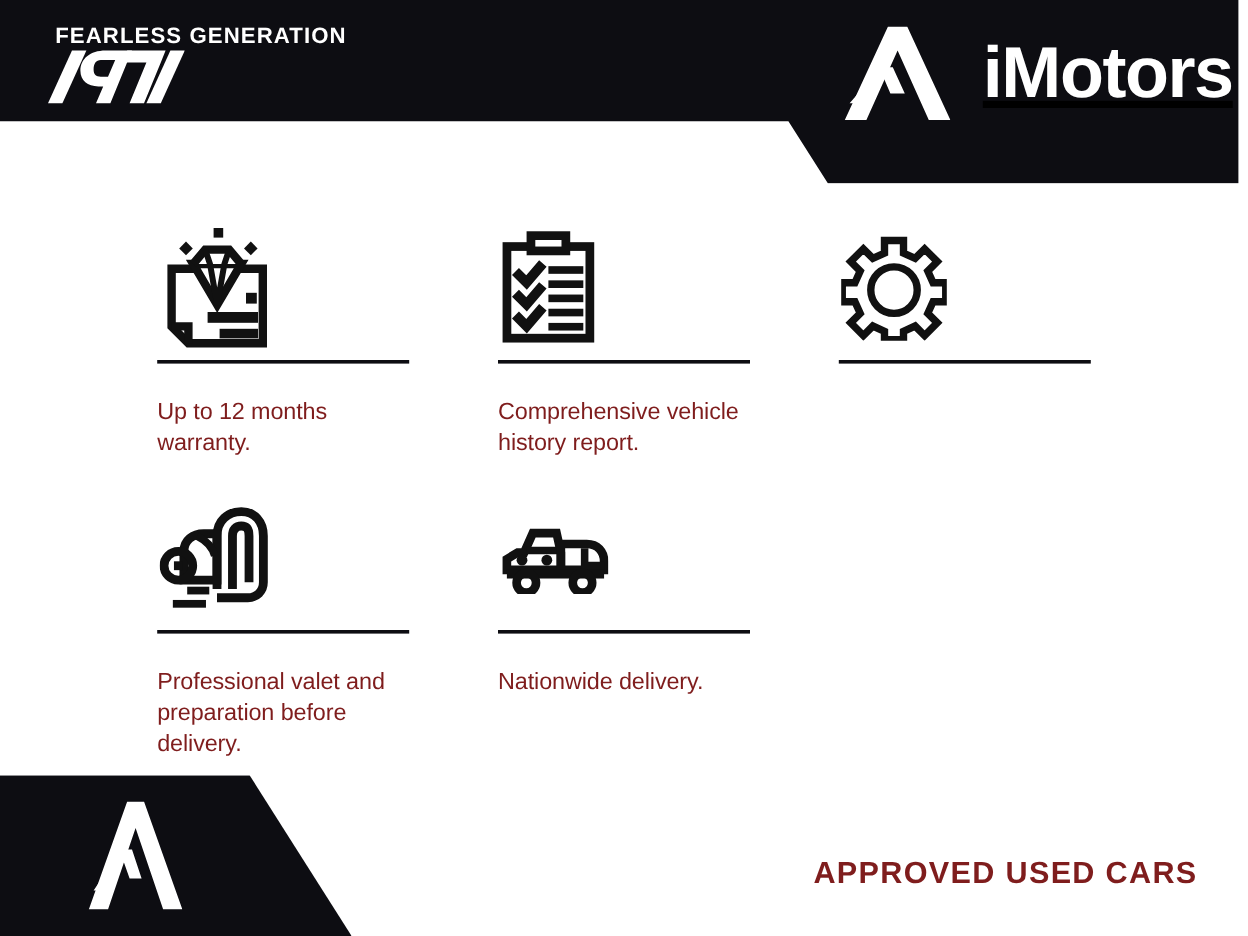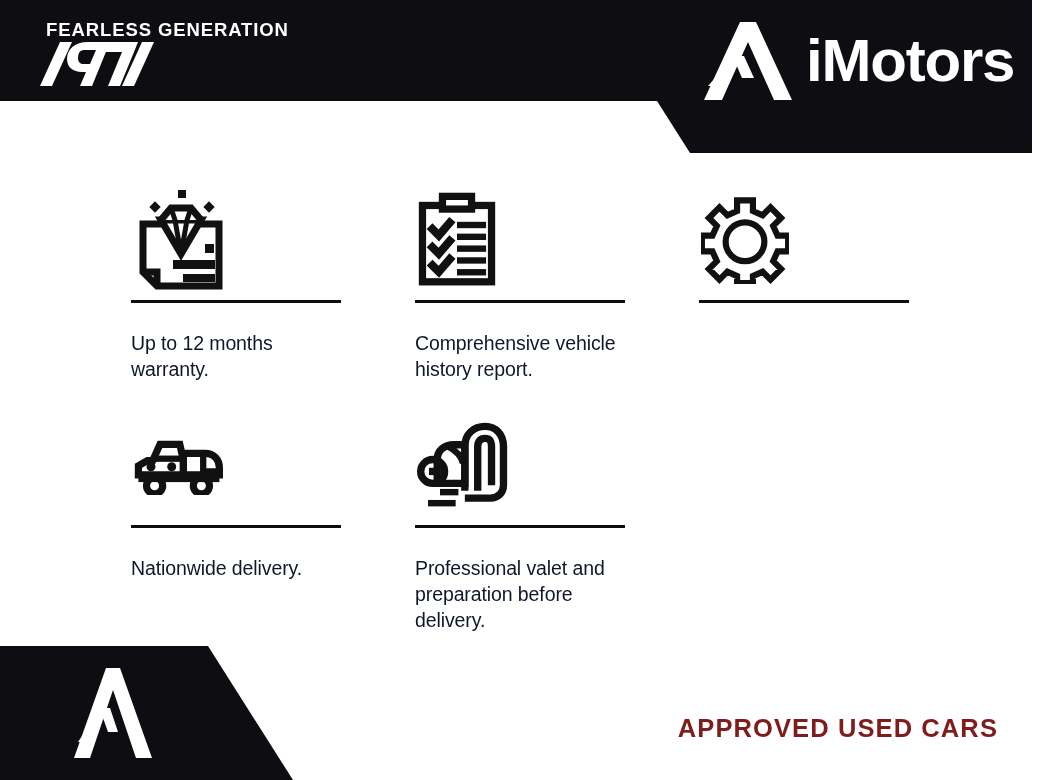--- a/index.html
+++ b/index.html
@@ -43,21 +43,22 @@
     top: 38px;
     width: 120px;
     height: 52px;
   }
   .brand-lockup {
     position: absolute;
     left: 700px;
     top: 22px;
     display: flex;
     align-items: center;
-    gap: 14px;
+    gap: 27px;
+    text-decoration: underline;
   }
   .brand-mark { width: 92px; height: 78px; display:block; }
   .brand-word {
     color: #ffffff;
     font-size: 60px;
     font-weight: bold;
     letter-spacing: -1.2px;
     line-height: 1;
   }
 
@@ -87,21 +88,21 @@
     padding-left: 2px;
   }
   .icon-box svg { display: block; }
   .divider {
     width: 210px;
     height: 3px;
     background: #0d0d12;
   }
   .feature-text {
     margin-top: 28px;
-    color: #0f172a;
+    color: #7f1d1d;
     font-size: 19.5px;
     line-height: 1.33;
     letter-spacing: -0.1px;
   }
   .row-gap { height: 22px; }
 
   
   #footer-shape {
     position: absolute;
     left: 0;
@@ -226,60 +227,60 @@
         <div class="divider"></div>
       </div>
     </div>
 
     <div class="row-gap"></div>
 
     <div class="feature-row">
 
       <div class="feature-cell">
         <div class="icon-box">
+          <svg viewBox="0 0 100 100" width="92" height="96" fill="none" stroke="#111111" stroke-width="8">
+
+            <path d="M52,78 L52,30 C52,16 62,8 74,8 C86,8 94,17 94,30 L94,72
+                     C94,80 88,86 80,86 L52,86" stroke-linejoin="miter"></path>
+            <path d="M66,78 L66,30 C66,24 69,21 74,21 C79,21 81,24 81,30 L81,72" stroke-linejoin="miter"></path>
+
+            <path d="M22,44 C22,34 30,28 40,28 L52,28 L52,70 L22,70 Z" stroke-linejoin="miter"></path>
+            <path d="M34,30 C42,34 48,40 50,48" stroke-width="7"></path>
+
+            <circle cx="17" cy="57" r="13"></circle>
+            <rect x="13" y="53" width="8" height="8" fill="#111111" stroke="none"></rect>
+
+            <rect x="25" y="76" width="20" height="7" fill="#111111" stroke="none"></rect>
+            <rect x="12" y="88" width="30" height="7" fill="#111111" stroke="none"></rect>
+          </svg>
+        </div>
+        <div class="divider"></div>
+        <div class="feature-text">Professional valet and preparation before delivery.</div>
+      </div>
+
+      <div class="feature-cell">
+        <div class="icon-box">
           <svg viewBox="0 0 100 66" width="90" height="60" fill="none" stroke="#111111" stroke-width="8">
 
             <path d="M16,28 L22,28 L30,10 L52,10 L56,28 L56,44 L6,44 L6,34 Z" stroke-linejoin="miter"></path>
             <path d="M24,26 L54,26" stroke-width="7"></path>
             <circle cx="20" cy="35" r="5" fill="#111111" stroke="none"></circle>
             <circle cx="43" cy="35" r="5" fill="#111111" stroke="none"></circle>
 
             <path d="M56,20 L80,20 C90,20 96,27 96,36 L96,44 L56,44 Z" stroke-linejoin="miter"></path>
             <path d="M78,24 L78,40 L96,40" stroke-width="7"></path>
 
             <rect x="6" y="44" width="90" height="8" fill="#111111" stroke="none"></rect>
 
             <circle cx="24" cy="56" r="9"></circle>
             <circle cx="76" cy="56" r="9"></circle>
           </svg>
         </div>
         <div class="divider"></div>
         <div class="feature-text">Nationwide delivery.</div>
-      </div>
-
-      <div class="feature-cell">
-        <div class="icon-box">
-          <svg viewBox="0 0 100 100" width="92" height="96" fill="none" stroke="#111111" stroke-width="8">
-
-            <path d="M52,78 L52,30 C52,16 62,8 74,8 C86,8 94,17 94,30 L94,72
-                     C94,80 88,86 80,86 L52,86" stroke-linejoin="miter"></path>
-            <path d="M66,78 L66,30 C66,24 69,21 74,21 C79,21 81,24 81,30 L81,72" stroke-linejoin="miter"></path>
-
-            <path d="M22,44 C22,34 30,28 40,28 L52,28 L52,70 L22,70 Z" stroke-linejoin="miter"></path>
-            <path d="M34,30 C42,34 48,40 50,48" stroke-width="7"></path>
-
-            <circle cx="17" cy="57" r="13"></circle>
-            <rect x="13" y="53" width="8" height="8" fill="#111111" stroke="none"></rect>
-
-            <rect x="25" y="76" width="20" height="7" fill="#111111" stroke="none"></rect>
-            <rect x="12" y="88" width="30" height="7" fill="#111111" stroke="none"></rect>
-          </svg>
-        </div>
-        <div class="divider"></div>
-        <div class="feature-text">Professional valet and preparation before delivery.</div>
       </div>
 
       <div class="feature-cell"></div>
     </div>
   </div>
 
   <div id="footer-shape"></div>
 
   <div class="footer-mark">
     <svg viewBox="0 0 82 90" width="82" height="90" fill="#ffffff">

